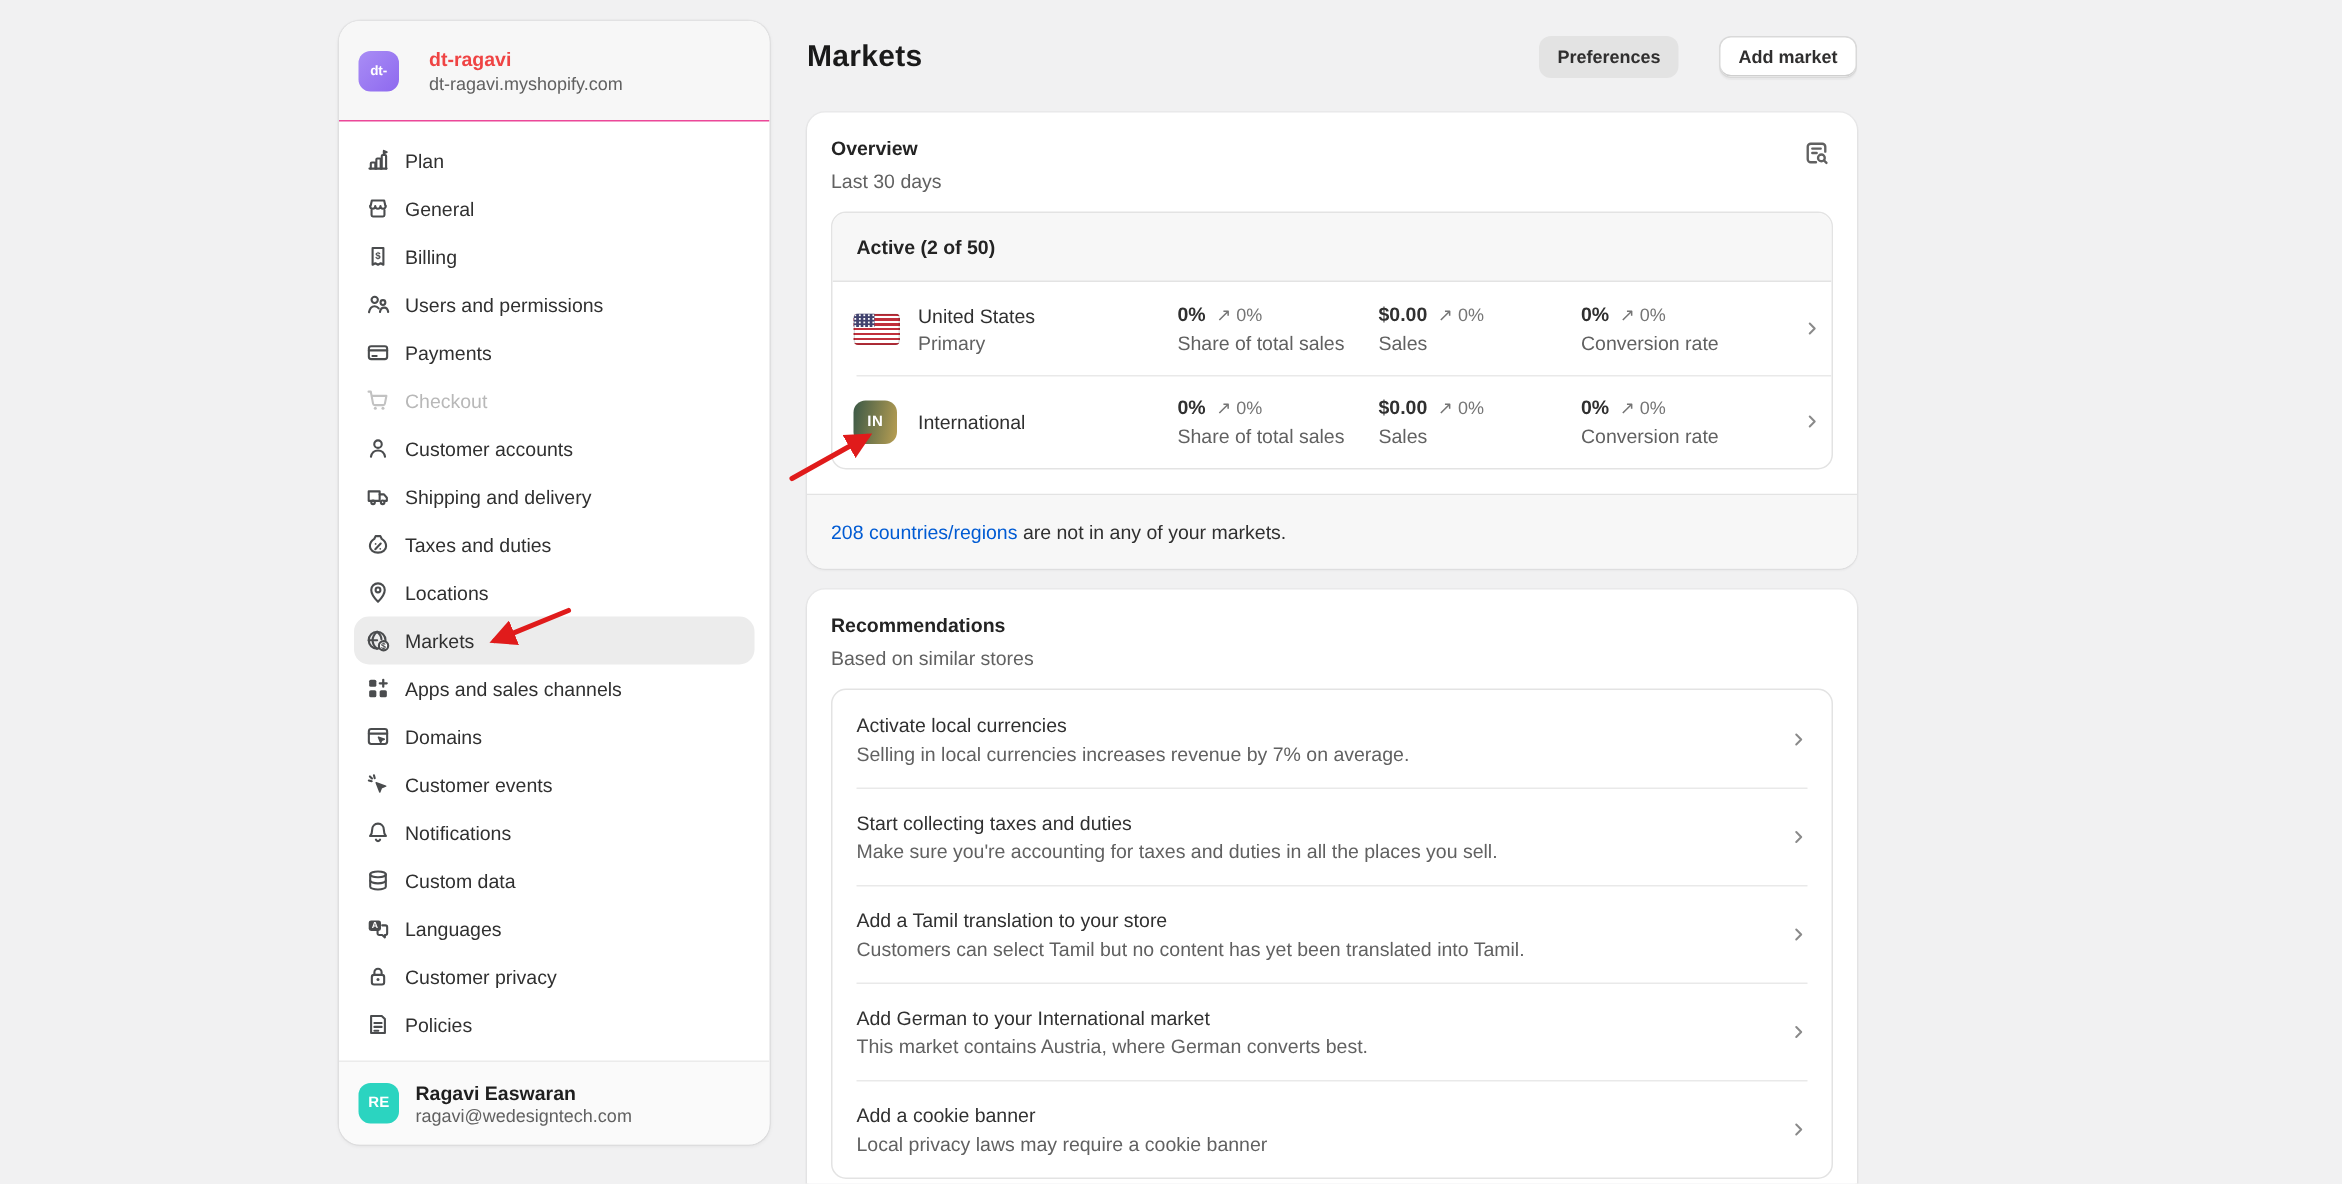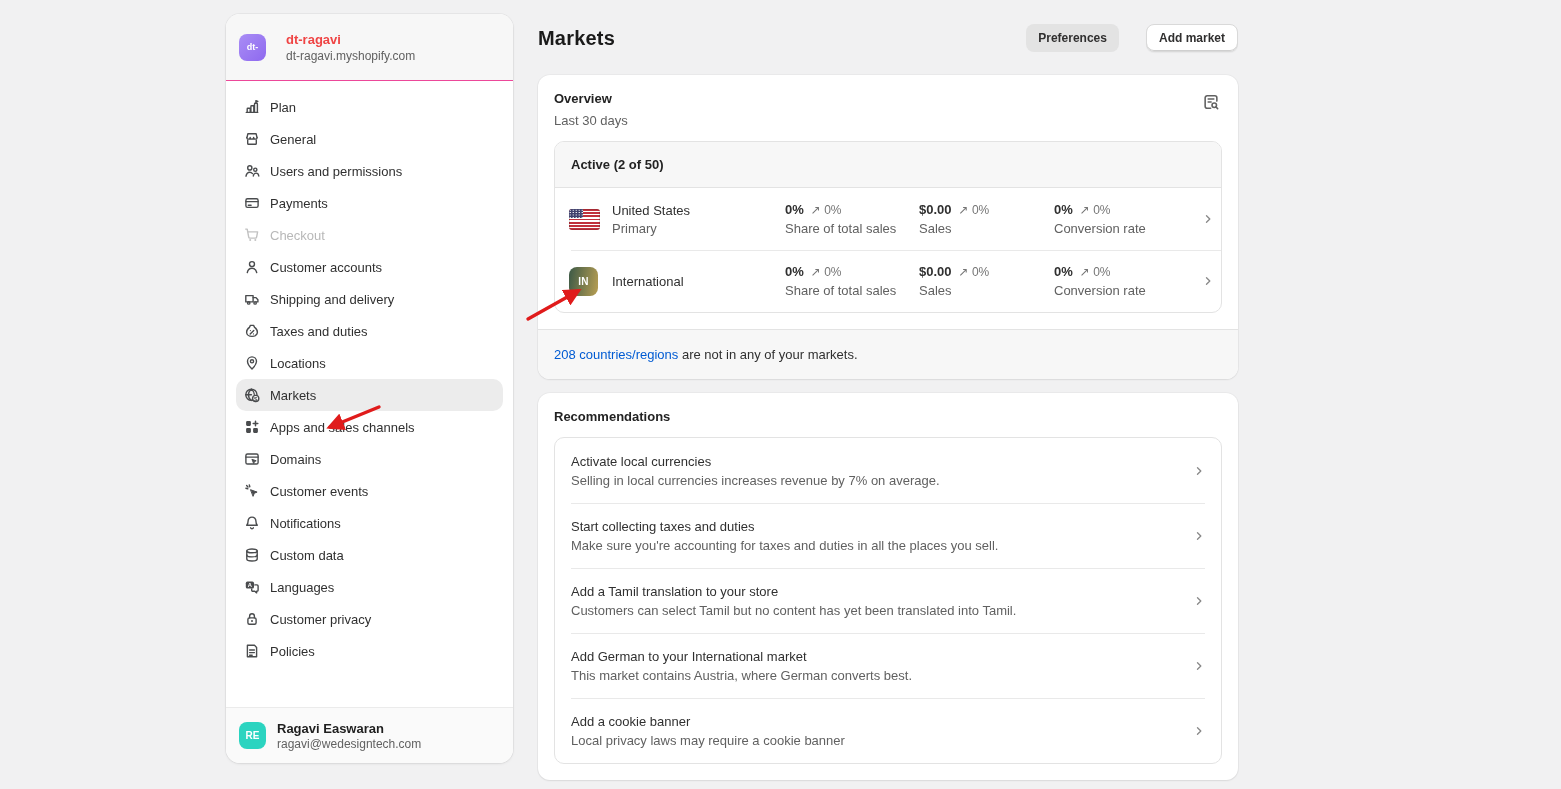--- a/index.html
+++ b/index.html
@@ -135,20 +135,27 @@
           </svg>
           <span>Plan</span>
         </div>
         <div class="nav-item">
           <svg class="icn" viewBox="0 0 16 16" fill="none" stroke="currentColor" stroke-width="1.4" stroke-linecap="round" stroke-linejoin="round">
             <path d="M3.1 6.2 3.9 2.7h8.2l.8 3.5"></path>
             <path d="M2.7 6.4c0 .95.78 1.72 1.74 1.72.95 0 1.73-.77 1.73-1.72 0 .95.78 1.72 1.73 1.72.96 0 1.74-.77 1.74-1.72 0 .95.78 1.72 1.73 1.72.96 0 1.83-.77 1.83-1.72"></path>
             <path d="M3.7 9v3.4c0 .5.4.9.9.9h6.8c.5 0 .9-.4.9-.9V9"></path>
           </svg>
           <span>General</span>
+        </div>
+        <div class="nav-item">
+          <svg class="icn" viewBox="0 0 16 16" fill="none" stroke="currentColor" stroke-width="1.4" stroke-linecap="round" stroke-linejoin="round">
+            <path d="M4.4 2.3h7.2v11.2l-1.8-1-1.8 1-1.8-1-1.8 1z"></path>
+            <text x="8" y="9.6" font-size="6.5" font-weight="bold" text-anchor="middle" fill="currentColor" stroke="none">$</text>
+          </svg>
+          <span>Billing</span>
         </div>
         <div class="nav-item">
           <svg class="icn" viewBox="0 0 16 16" fill="none" stroke="currentColor" stroke-width="1.4" stroke-linecap="round" stroke-linejoin="round">
             <circle cx="5.8" cy="4.9" r="2.1"></circle>
             <path d="M2 13.2c.5-2.7 2-4 3.8-4 1.1 0 2 .5 2.7 1.4"></path>
             <circle cx="11.3" cy="6.7" r="1.6"></circle>
             <path d="M9.3 13c.3-1.9 1.4-2.9 2.8-2.9 1.3 0 2.4 1 2.7 2.9"></path>
           </svg>
           <span>Users and permissions</span>
         </div>
@@ -384,20 +391,21 @@
         </div>
       </div>
       <div class="card-footer">
         <a class="link">208 countries/regions</a><span> are not in any of your markets.</span>
       </div>
     </section>
 
     <section class="card rec-card">
       <div class="card-body">
         <h2>Recommendations</h2>
+        <p class="sub">Based on similar stores</p>
         <div class="table-box" id="rec-items">
             <div class="ritem">
               <div>
                 <div class="t">Activate local currencies</div>
                 <div class="s">Selling in local currencies increases revenue by 7% on average.</div>
               </div>
               <div class="chev">
                 <svg class="icn" viewBox="0 0 16 16" fill="none" stroke="currentColor" stroke-width="1.4" stroke-linecap="round" stroke-linejoin="round">
                   <path d="M6 3.6L10.4 8 6 12.4" stroke-width="1.8"></path>
                 </svg>

